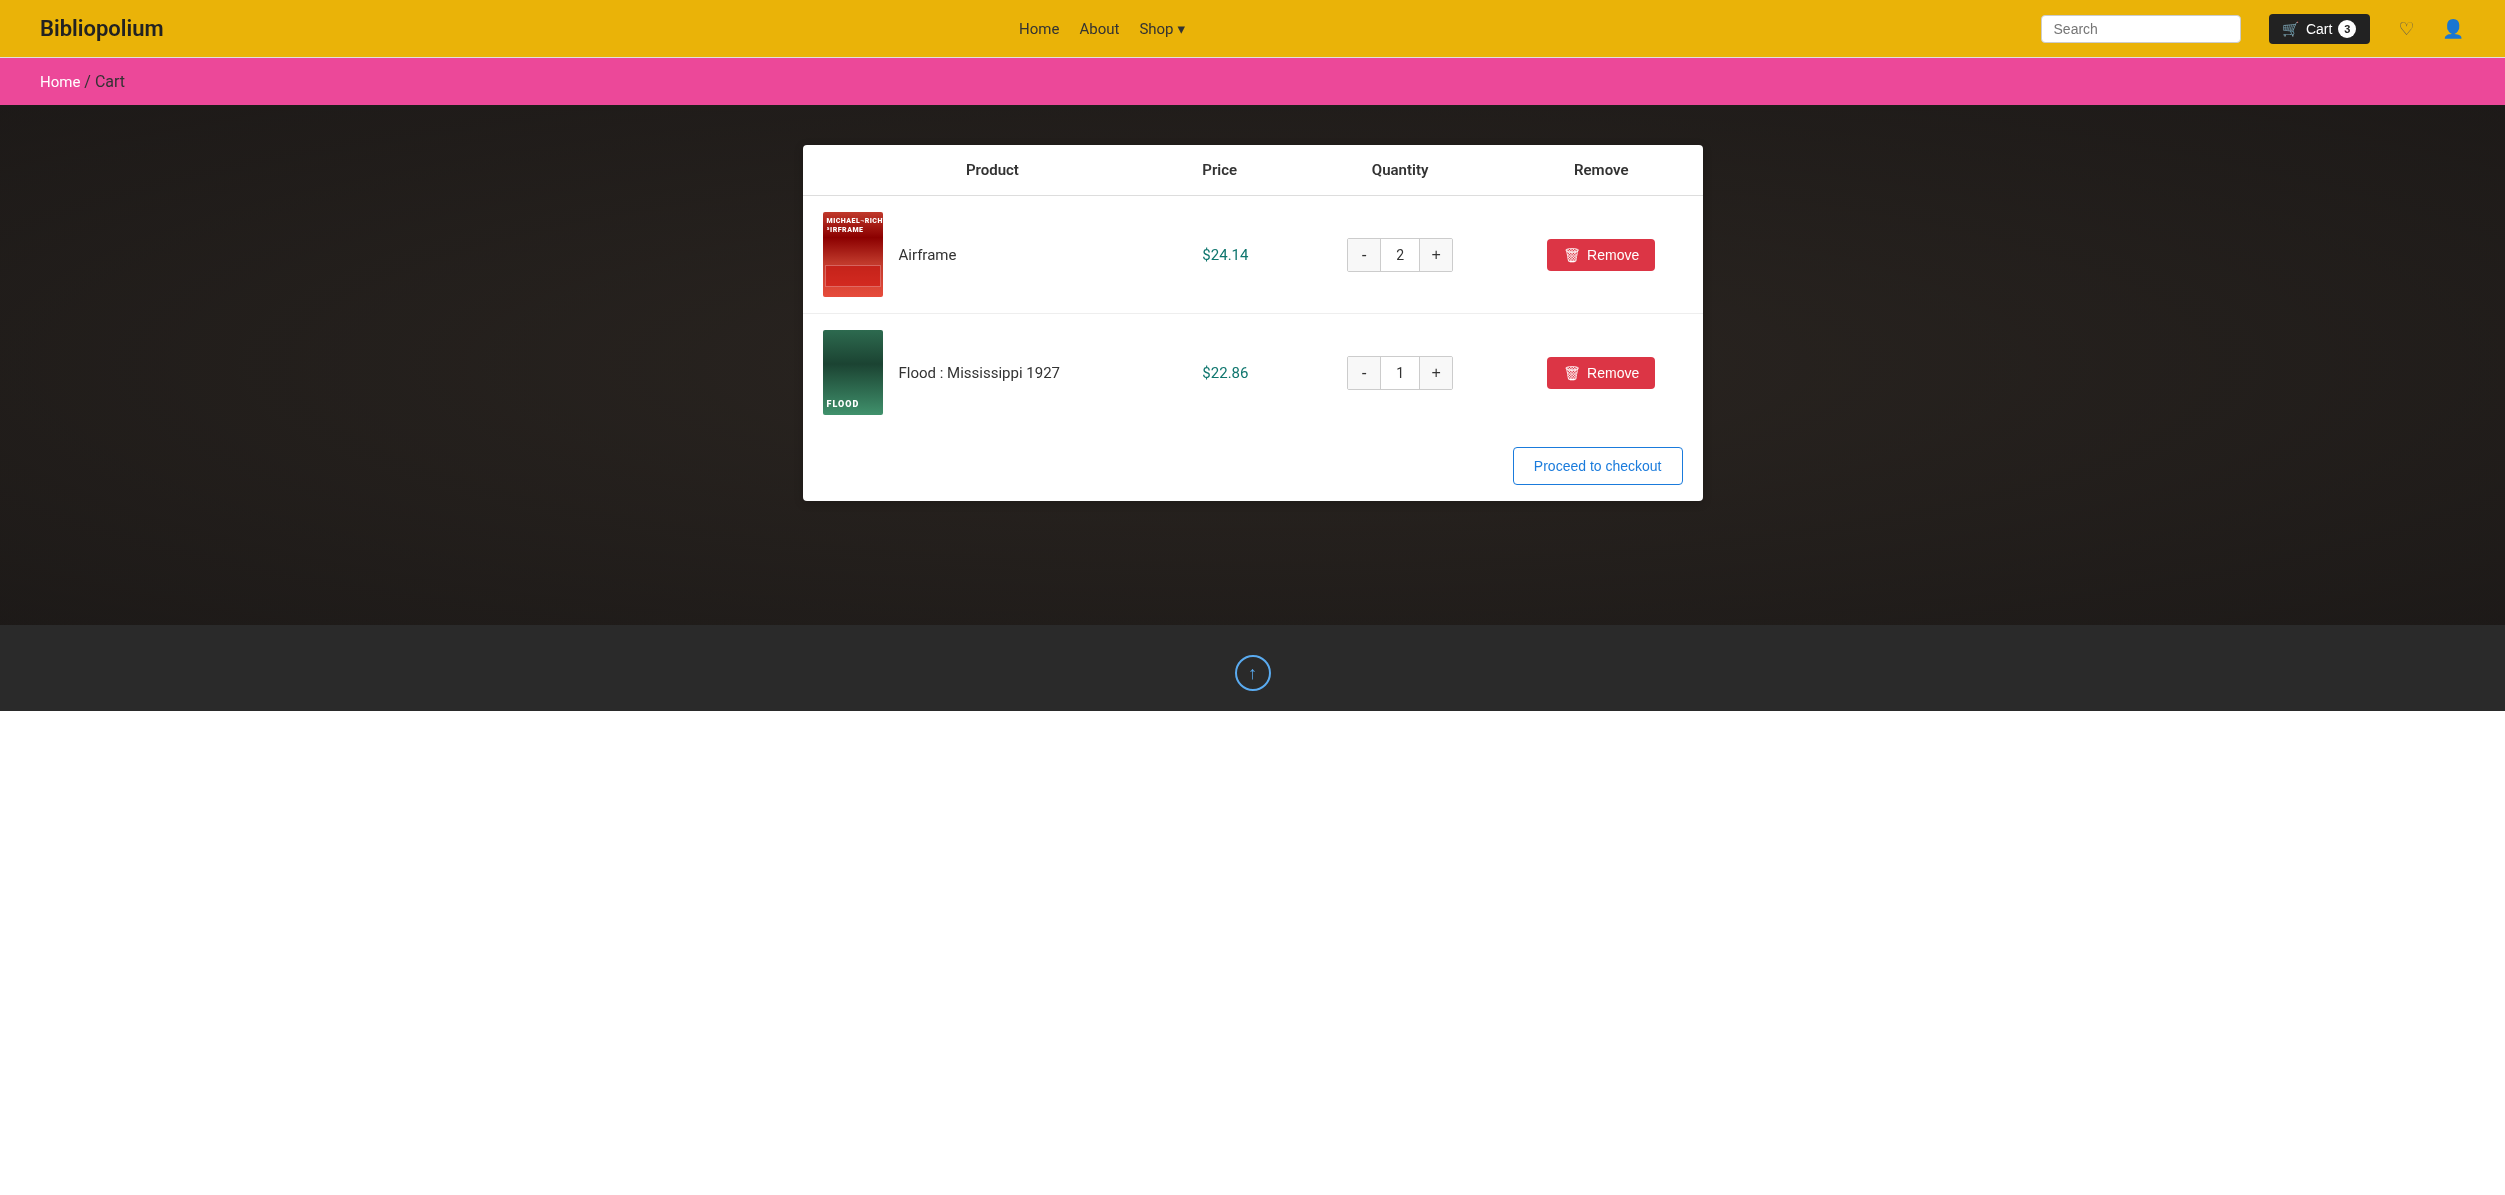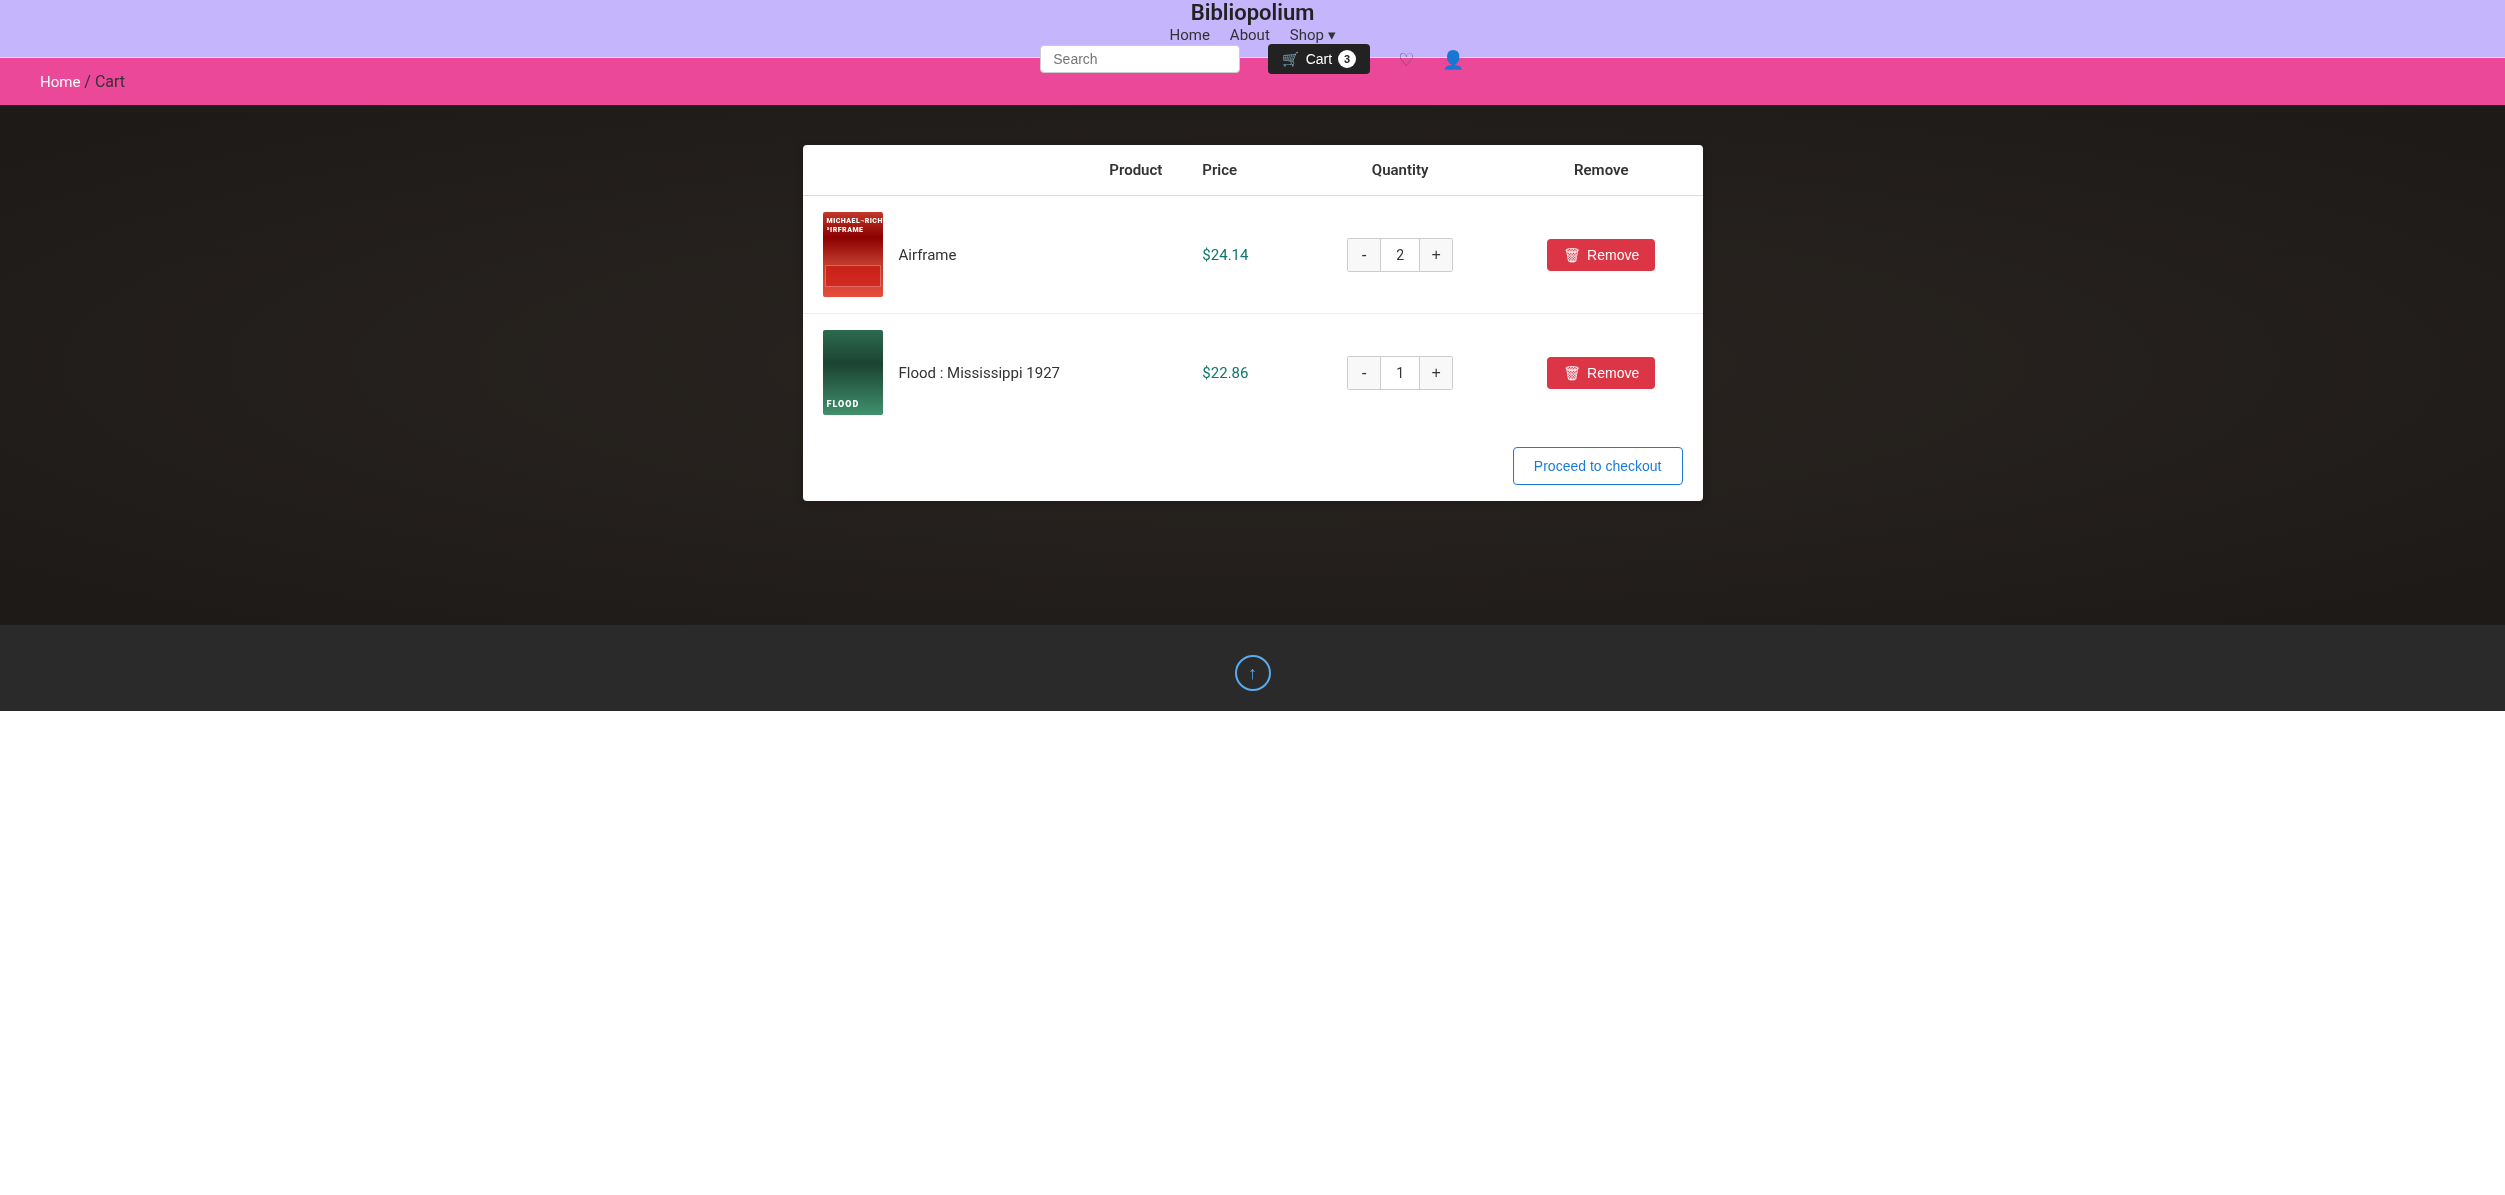--- a/index.html
+++ b/index.html
@@ -1,27 +1,26 @@
 <!DOCTYPE html>
 <html><head>
   <meta charset="utf-8">
   <style>
     * { margin: 0; padding: 0; box-sizing: border-box; }
     body { font-family: -apple-system, BlinkMacSystemFont, 'Segoe UI', Roboto, sans-serif; font-size: 16px; color: #333; }
 
     
     .navbar {
-      background: #c4b5fd;
+      background: #eab308;
       border-bottom: 1px solid #e0e0e0;
       display: flex;
       align-items: center;
       padding: 0 40px;
       height: 58px;
       justify-content: space-between;
-      flex-direction: column;
     }
     .navbar-brand {
       font-size: 22px;
       font-weight: 600;
       color: #222;
       text-decoration: none;
     }
     .navbar-nav {
       display: flex;
       align-items: center;
@@ -122,21 +121,21 @@
       border-collapse: collapse;
     }
     .cart-table thead tr {
       border-bottom: 1px solid #ddd;
     }
     .cart-table th {
       padding: 16px 20px;
       font-size: 15px;
       font-weight: 600;
       color: #333;
-      text-align: right;
+      text-align: center;
     }
     .cart-table th.col-price { text-align: left; }
     .cart-table th.col-quantity { text-align: center; }
     .cart-table th.col-remove { text-align: center; }
     .cart-table td {
       padding: 16px 20px;
       vertical-align: middle;
     }
     .cart-table tbody tr {
       border-bottom: 1px solid #eee;

